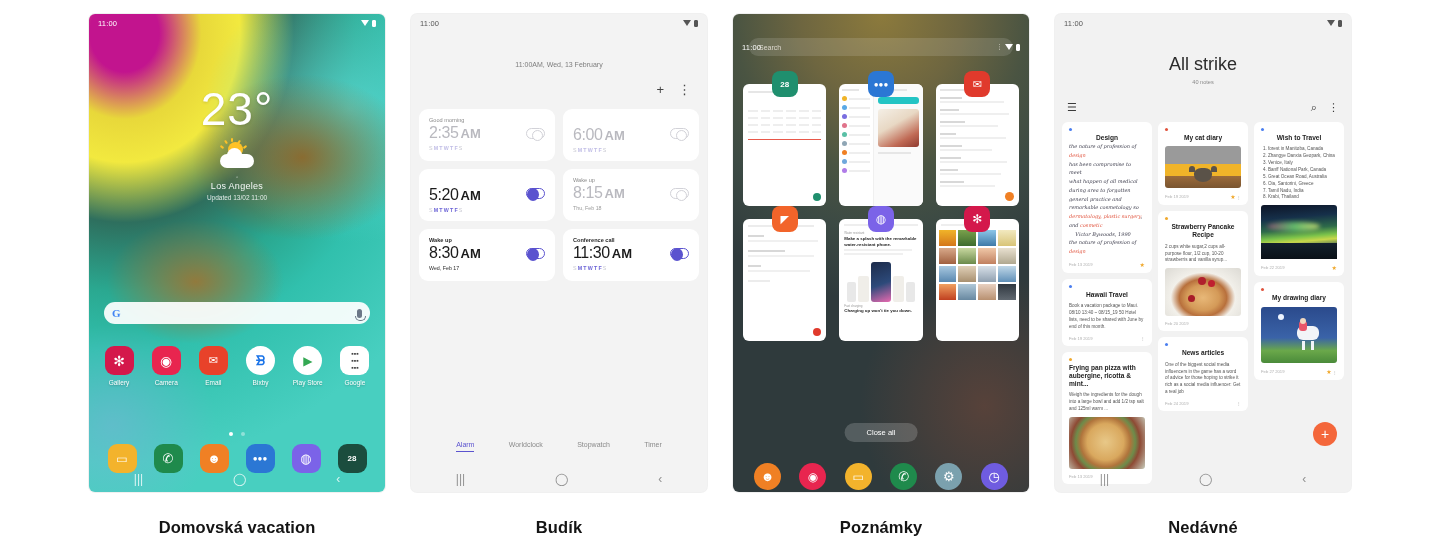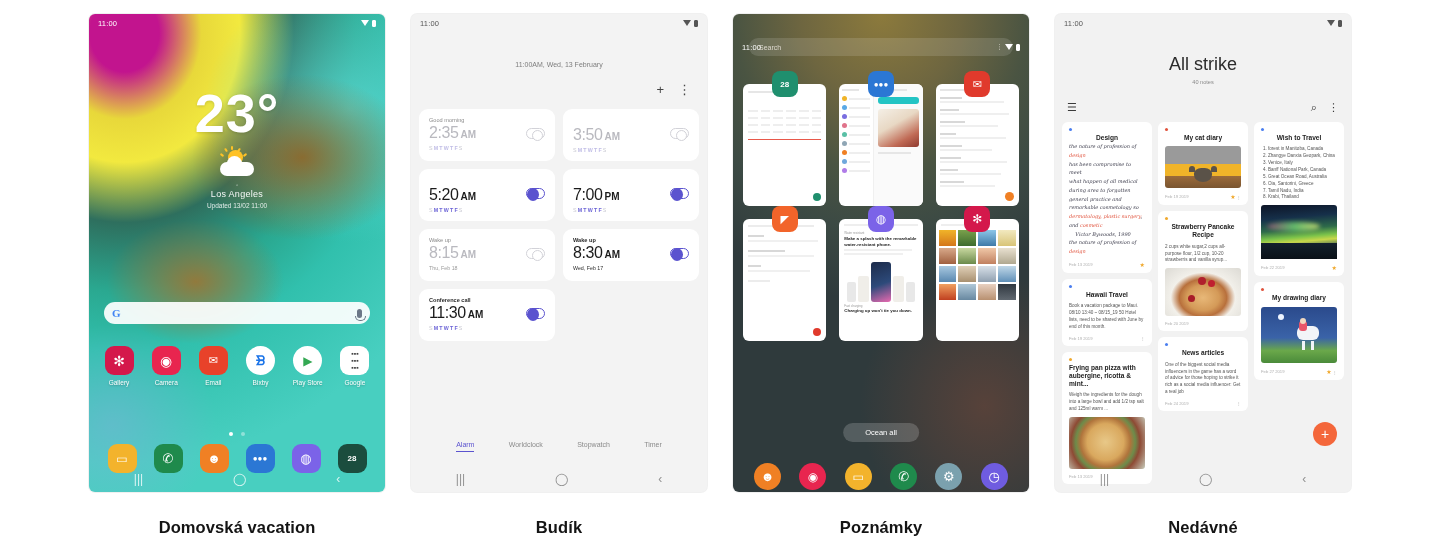--- a/index.html
+++ b/index.html
@@ -64,21 +64,21 @@
     content:""; position:absolute; inset:0;
     background:
       radial-gradient(60% 28% at 72% 30%, rgba(150,96,30,.85) 0%, rgba(150,96,30,0) 62%),
       radial-gradient(46% 20% at 36% 56%, rgba(171,110,40,.8) 0%, rgba(171,110,40,0) 65%),
       radial-gradient(70% 40% at 88% 20%, rgba(95,220,215,.75) 0%, rgba(95,220,215,0) 70%),
       radial-gradient(50% 30% at 8% 86%, rgba(120,180,215,.55) 0%, rgba(120,180,215,0) 70%);
     pointer-events:none;
   }
   .home-inner { position:relative; z-index:2; height:100%; }
   .weather { position:absolute; top:72px; left:0; right:0; text-align:center; }
-  .w-temp { font-size:54px; font-weight:700; line-height:1; letter-spacing:1px; text-shadow:0 1px 3px rgba(0,0,0,.15); }
+  .w-temp { font-size:46px; font-weight:400; line-height:1; letter-spacing:1px; text-shadow:0 1px 3px rgba(0,0,0,.15); }
   .w-icon { margin:10px auto 0; width:40px; height:26px; position:relative; }
   .w-sun { position:absolute; left:11px; top:0; width:15px; height:15px; border-radius:50%; background:#ffc226; }
   .w-rays { position:absolute; left:4px; top:-3px; width:29px; height:16px; }
   .w-rays b { position:absolute; width:2px; height:4px; background:#ffc226; border-radius:1px; }
   .w-cloud { position:absolute; left:3px; bottom:0; width:34px; height:14px; background:#fff; border-radius:9px; }
   .w-cloud:before { content:""; position:absolute; left:7px; top:-6px; width:15px; height:15px; background:#fff; border-radius:50%; }
   .w-dot { font-size:6px; opacity:.9; margin-top:6px; }
   .w-city { font-size:9px; margin-top:1px; opacity:.95; letter-spacing:.3px; }
   .w-upd { font-size:6.5px; margin-top:3px; opacity:.85; }
   .searchbar {
@@ -112,21 +112,21 @@
   .al-head { padding-top:42px; text-align:center; }
   .al-title { font-size:19px; font-weight:400; color:#2b2b2b; letter-spacing:-.2px; }
   .al-sub { font-size:7px; color:#7d7d7d; margin-top:5px; }
   .al-actions { display:flex; justify-content:flex-end; gap:14px; padding:14px 16px 0 0; color:#444; font-size:13px; }
   .al-grid { display:grid; grid-template-columns:1fr 1fr; gap:8px; padding:12px 8px 0; }
   .al-card { background:#fff; border-radius:9px; padding:8px 10px 9px; height:52px; position:relative; }
   .al-name { font-size:5.6px; color:#8b8b8b; }
   .al-name.on { color:#2b2b2b; font-weight:bold; }
   .al-time { font-size:16px; font-weight:300; color:#b9b9bf; letter-spacing:-.4px; margin-top:1px; }
   .al-time.on { color:#1b1b1b; }
-  .al-time em { font-style:normal; font-size:10px; font-weight:bold; letter-spacing:0; margin-left:2px; }
+  .al-time em { font-style:normal; font-size:13px; font-weight:bold; letter-spacing:0; margin-left:2px; }
   .al-days { font-size:5.3px; letter-spacing:1.2px; color:#c9c9d2; margin-top:3px; }
   .al-days b { color:#6b63d6; font-weight:bold; }
   .al-days.off b { color:#c0bde6; }
   .al-date { font-size:5.3px; color:#9b9b9b; margin-top:3px; }
   .al-date.on { color:#2b2b2b; }
   .tgl { position:absolute; right:10px; top:19px; width:19px; height:11px; border-radius:7px; }
   .tgl.off { border:1px solid #d2d2d8; }
   .tgl.off:after { content:""; position:absolute; right:1px; top:1px; width:9px; height:9px; border-radius:50%; border:1px solid #d2d2d8; background:#fff; }
   .tgl.on { background:#fff; border:1px solid #5b53cf; }
   .tgl.on:after { content:""; position:absolute; left:0; top:-1px; width:12px; height:13px; border-radius:50%; background:#5b53cf; }
@@ -305,33 +305,27 @@
 
       <div class="al-grid">
         <div class="al-card">
           <div class="al-name">Good morning</div>
           <div class="al-time"><span>2:35</span><em>AM</em></div>
           <div class="al-days off">S<b>MTWTF</b>S</div>
           <div class="tgl off"></div>
         </div>
         <div class="al-card">
           <div class="al-name"></div>
-          <div class="al-time" style="margin-top:9px"><span>3:50</span><em>AM</em></div>
+          <div class="al-time" style="margin-top:9px"><span>6:00</span><em>AM</em></div>
           <div class="al-days off">S<b>MTWTF</b>S</div>
           <div class="tgl off"></div>
         </div>
         <div class="al-card">
           <div class="al-name"></div>
           <div class="al-time on" style="margin-top:9px"><span>5:20</span><em>AM</em></div>
-          <div class="al-days">S<b>MTWTF</b>S</div>
-          <div class="tgl on"></div>
-        </div>
-        <div class="al-card">
-          <div class="al-name"></div>
-          <div class="al-time on" style="margin-top:9px"><span>7:00</span><em>PM</em></div>
           <div class="al-days">S<b>MTWTF</b>S</div>
           <div class="tgl on"></div>
         </div>
         <div class="al-card">
           <div class="al-name">Wake up</div>
           <div class="al-time"><span>8:15</span><em>AM</em></div>
           <div class="al-date">Thu, Feb 18</div>
           <div class="tgl off"></div>
         </div>
         <div class="al-card">
@@ -584,21 +578,21 @@
                 <span style="height:16px;background:linear-gradient(#f0a060,#c04020);display:block"></span>
                 <span style="height:16px;background:linear-gradient(#b0c8d8,#6888a0);display:block"></span>
                 <span style="height:16px;background:linear-gradient(#e8d0c0,#b89070);display:block"></span>
                 <span style="height:16px;background:linear-gradient(#303840,#606870);display:block"></span>
               </div>
             </div>
             <div class="rec-badge" style="background:#d4184b;font-size:12px">✻</div>
           </div>
         </div>
 
-        <div class="closeall">Ocean all</div>
+        <div class="closeall">Close all</div>
 
         <div class="rec-dock">
           <div class="app-ic" style="background:#f08024;border-radius:50%;font-size:13px">☻</div>
           <div class="app-ic" style="background:#e8254f;border-radius:50%;font-size:12px">◉</div>
           <div class="app-ic" style="background:#f3b32c;border-radius:50%;font-size:12px">▭</div>
           <div class="app-ic" style="background:#1f8a4c;border-radius:50%;font-size:13px">✆</div>
           <div class="app-ic" style="background:#7ba1ae;border-radius:50%;font-size:13px">⚙</div>
           <div class="app-ic" style="background:#6f5ce0;border-radius:50%;font-size:13px">◷</div>
         </div>
 

